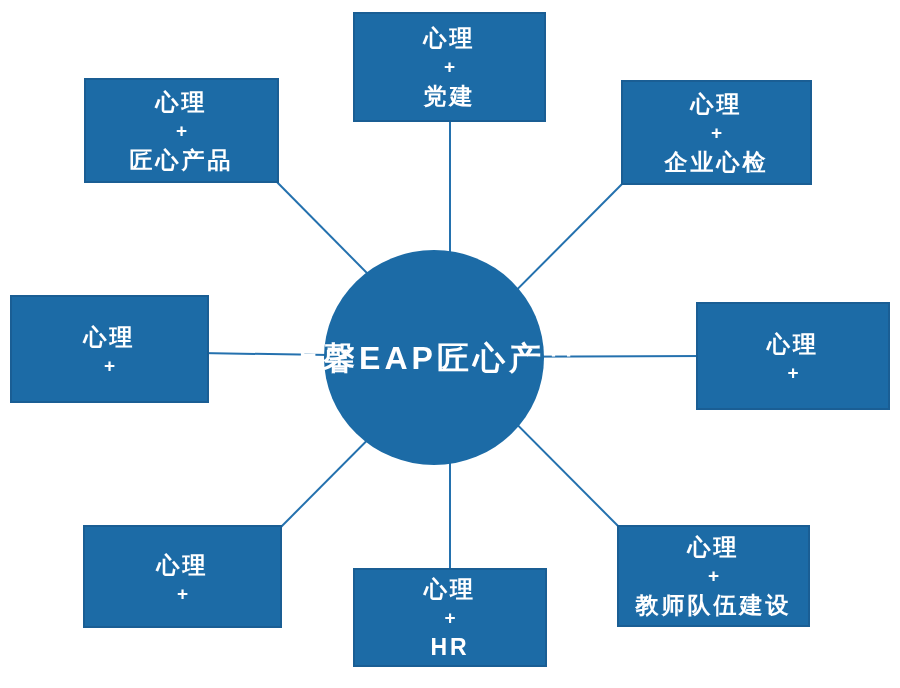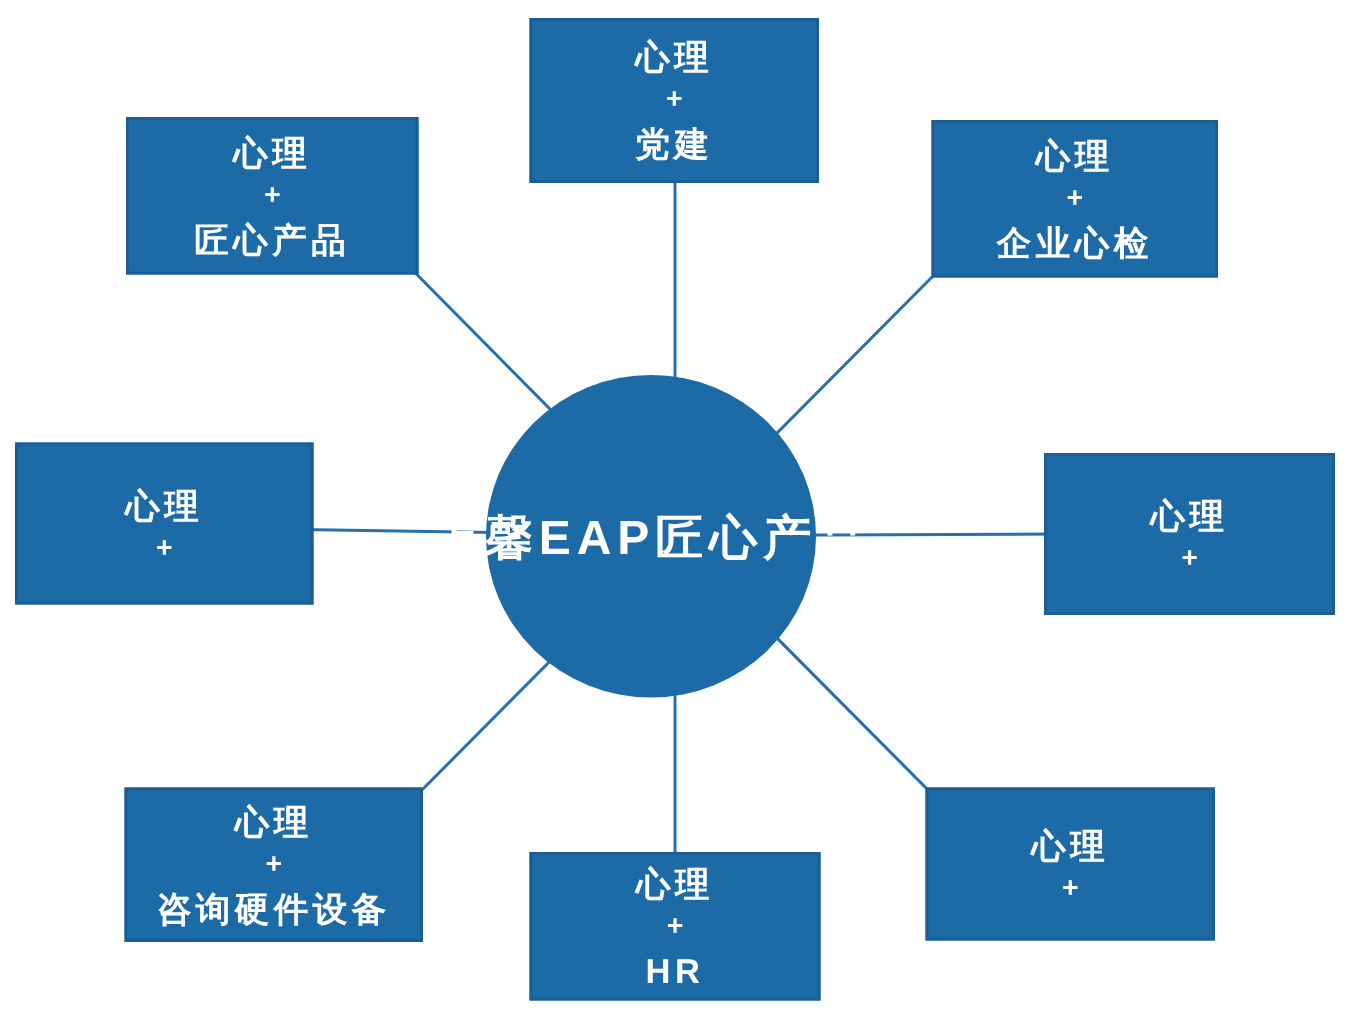--- a/index.html
+++ b/index.html
@@ -108,32 +108,32 @@
   </div>
 
   <div class="node box-right">
     <div class="l1">心理</div>
     <div class="plus">+</div>
   </div>
 
   <div class="node box-bottom-right">
     <div class="l1">心理</div>
     <div class="plus">+</div>
+    <div class="l3">教师队伍建设</div>
   </div>
 
   <div class="node box-bottom">
     <div class="l1">心理</div>
     <div class="plus">+</div>
     <div class="l3">HR</div>
   </div>
 
   <div class="node box-bottom-left">
     <div class="l1">心理</div>
     <div class="plus">+</div>
-    <div class="l3">咨询硬件设备</div>
   </div>
 
   <div class="node box-left">
     <div class="l1">心理</div>
     <div class="plus">+</div>
   </div>
 
   <div class="node box-top-left">
     <div class="l1">心理</div>
     <div class="plus">+</div>

